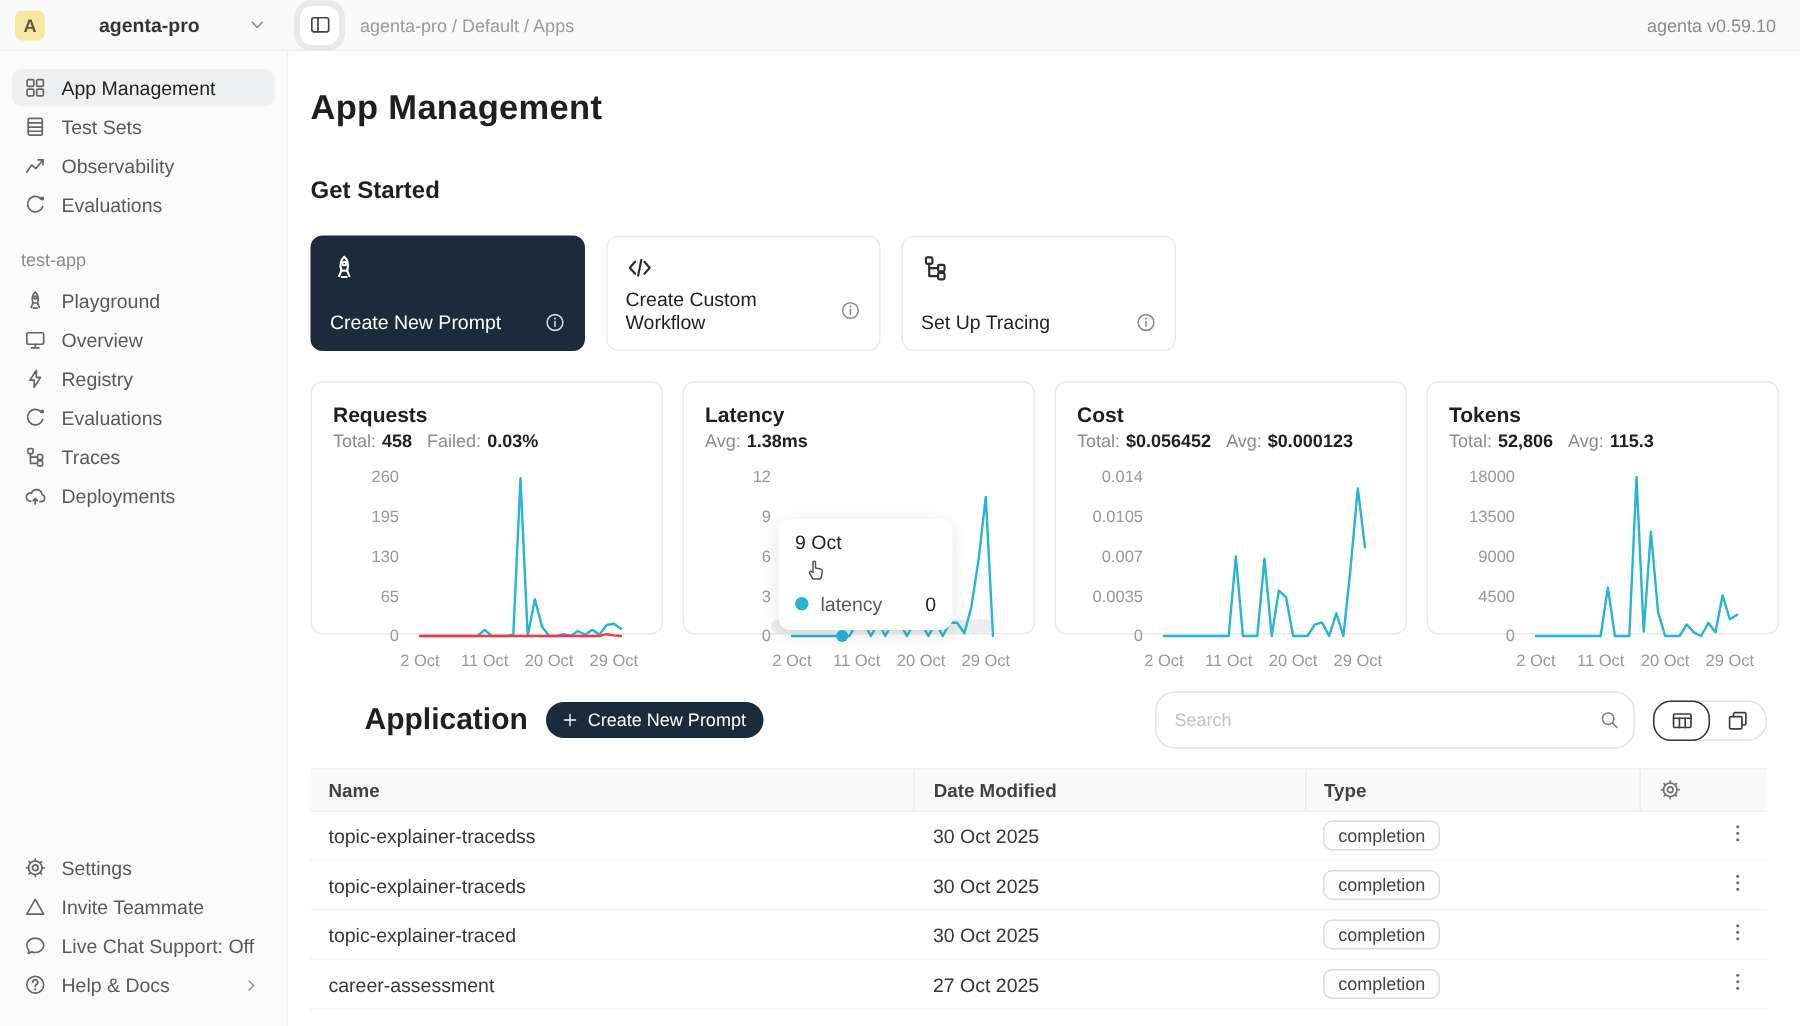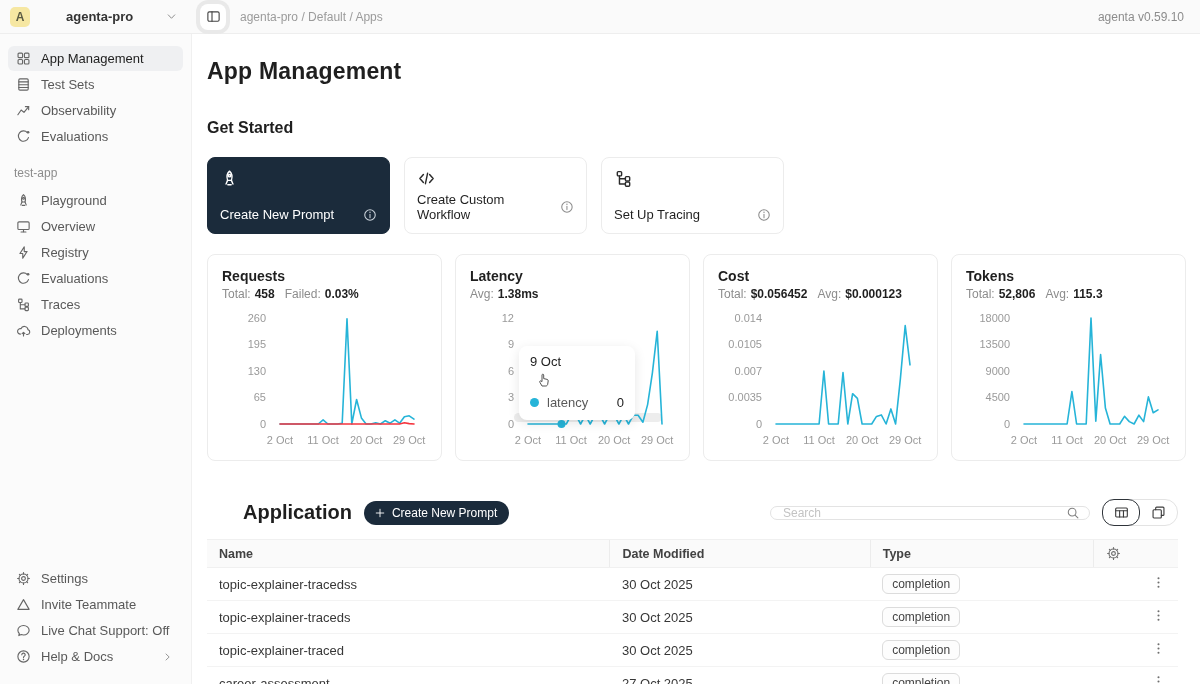--- a/index.html
+++ b/index.html
@@ -44,42 +44,42 @@
     padding:11px 12px; display:flex; flex-direction:column; justify-content:space-between; cursor:pointer; }
   .gs-card.dark { background:#1b2b3b; border-color:#1b2b3b; color:#fff; }
   .gs-card .ic.big { width:19px; height:19px; color:#2b2b2b; }
   .gs-card.dark .ic.big { color:#fff; }
   .gs-bottom { display:flex; align-items:center; font-size:13px; font-weight:500; }
   .gs-bottom .info { margin-left:auto; width:14px; height:14px; color:#8c8c8c; }
   .gs-card.dark .gs-bottom .info { color:#cdd5dd; }
 
   
   .stats-row { display:flex; gap:13px; margin-top:20px; }
-  .stat-card { flex:1; height:207px; border:1px solid #ececec; border-radius:8px; background:#fff;
+  .stat-card { flex:1; height:169px; border:1px solid #ececec; border-radius:8px; background:#fff;
     padding:13px 14px 8px; position:relative; }
   .stat-title { font-size:14px; font-weight:600; color:#1f1f1f; }
   .stat-sub { margin-top:3px; font-size:12px; color:#8c8c8c; white-space:nowrap; }
   .stat-sub b { color:#1f1f1f; font-weight:600; margin:0 10px 0 4px; }
   svg.chart { margin-top:5px; display:block; }
 
   .chart-tooltip { position:absolute; left:63px; top:91px; width:116px; background:#fff;
     border-radius:8px; box-shadow:0 3px 12px rgba(0,0,0,.10); padding:8px 11px 10px; z-index:3; }
   .tt-date { font-size:13px; font-weight:500; color:#222; }
   .tt-row { display:flex; align-items:center; margin-top:26px; font-size:13px; color:#595959; }
   .tt-dot { width:9px; height:9px; border-radius:50%; margin-right:8px; }
   .tt-val { margin-left:auto; color:#222; }
   .cursor-icon { position:absolute; left:16px; top:24px; width:18px; height:18px; }
 
   
   .app-header { display:flex; align-items:center; gap:12px; margin-top:38px; }
   h2.app-title { font-size:20px; font-weight:600;margin-left:36px; }
   .btn-primary { background:#1b2b3b; color:#fff; border:none; border-radius:12px; height:24px;
     padding:0 12px 0 10px; font-size:12px; font-family:inherit; display:flex; align-items:center; gap:6px; cursor:pointer; }
   .btn-primary .ic { width:12px; height:12px; color:#fff; }
-  .search-box { margin-left:auto; width:320px; height:14px; border:1px solid #e3e3e3; border-radius:13px;
+  .search-box { margin-left:auto; width:320px; height:38px; border:1px solid #e3e3e3; border-radius:13px;
     background:#fff; display:flex; align-items:center; padding:0 9px 0 12px; }
   .search-box input { flex:1; border:none; outline:none; background:transparent; font-size:12px;
     font-family:inherit; color:#333; }
   .search-box input::placeholder { color:#c3c3c3; }
   .search-box .ic { width:14px; height:14px; color:#7f7f7f; }
   .segmented { display:flex; align-items:center; height:27px; border:1px solid #e3e3e3;
     border-radius:13px; background:#fff; }
   .seg-btn { width:38px; height:27px; display:flex; align-items:center; justify-content:center;
     color:#3c3c3c; cursor:pointer; }
   .seg-btn .ic { width:15px; height:15px; }

